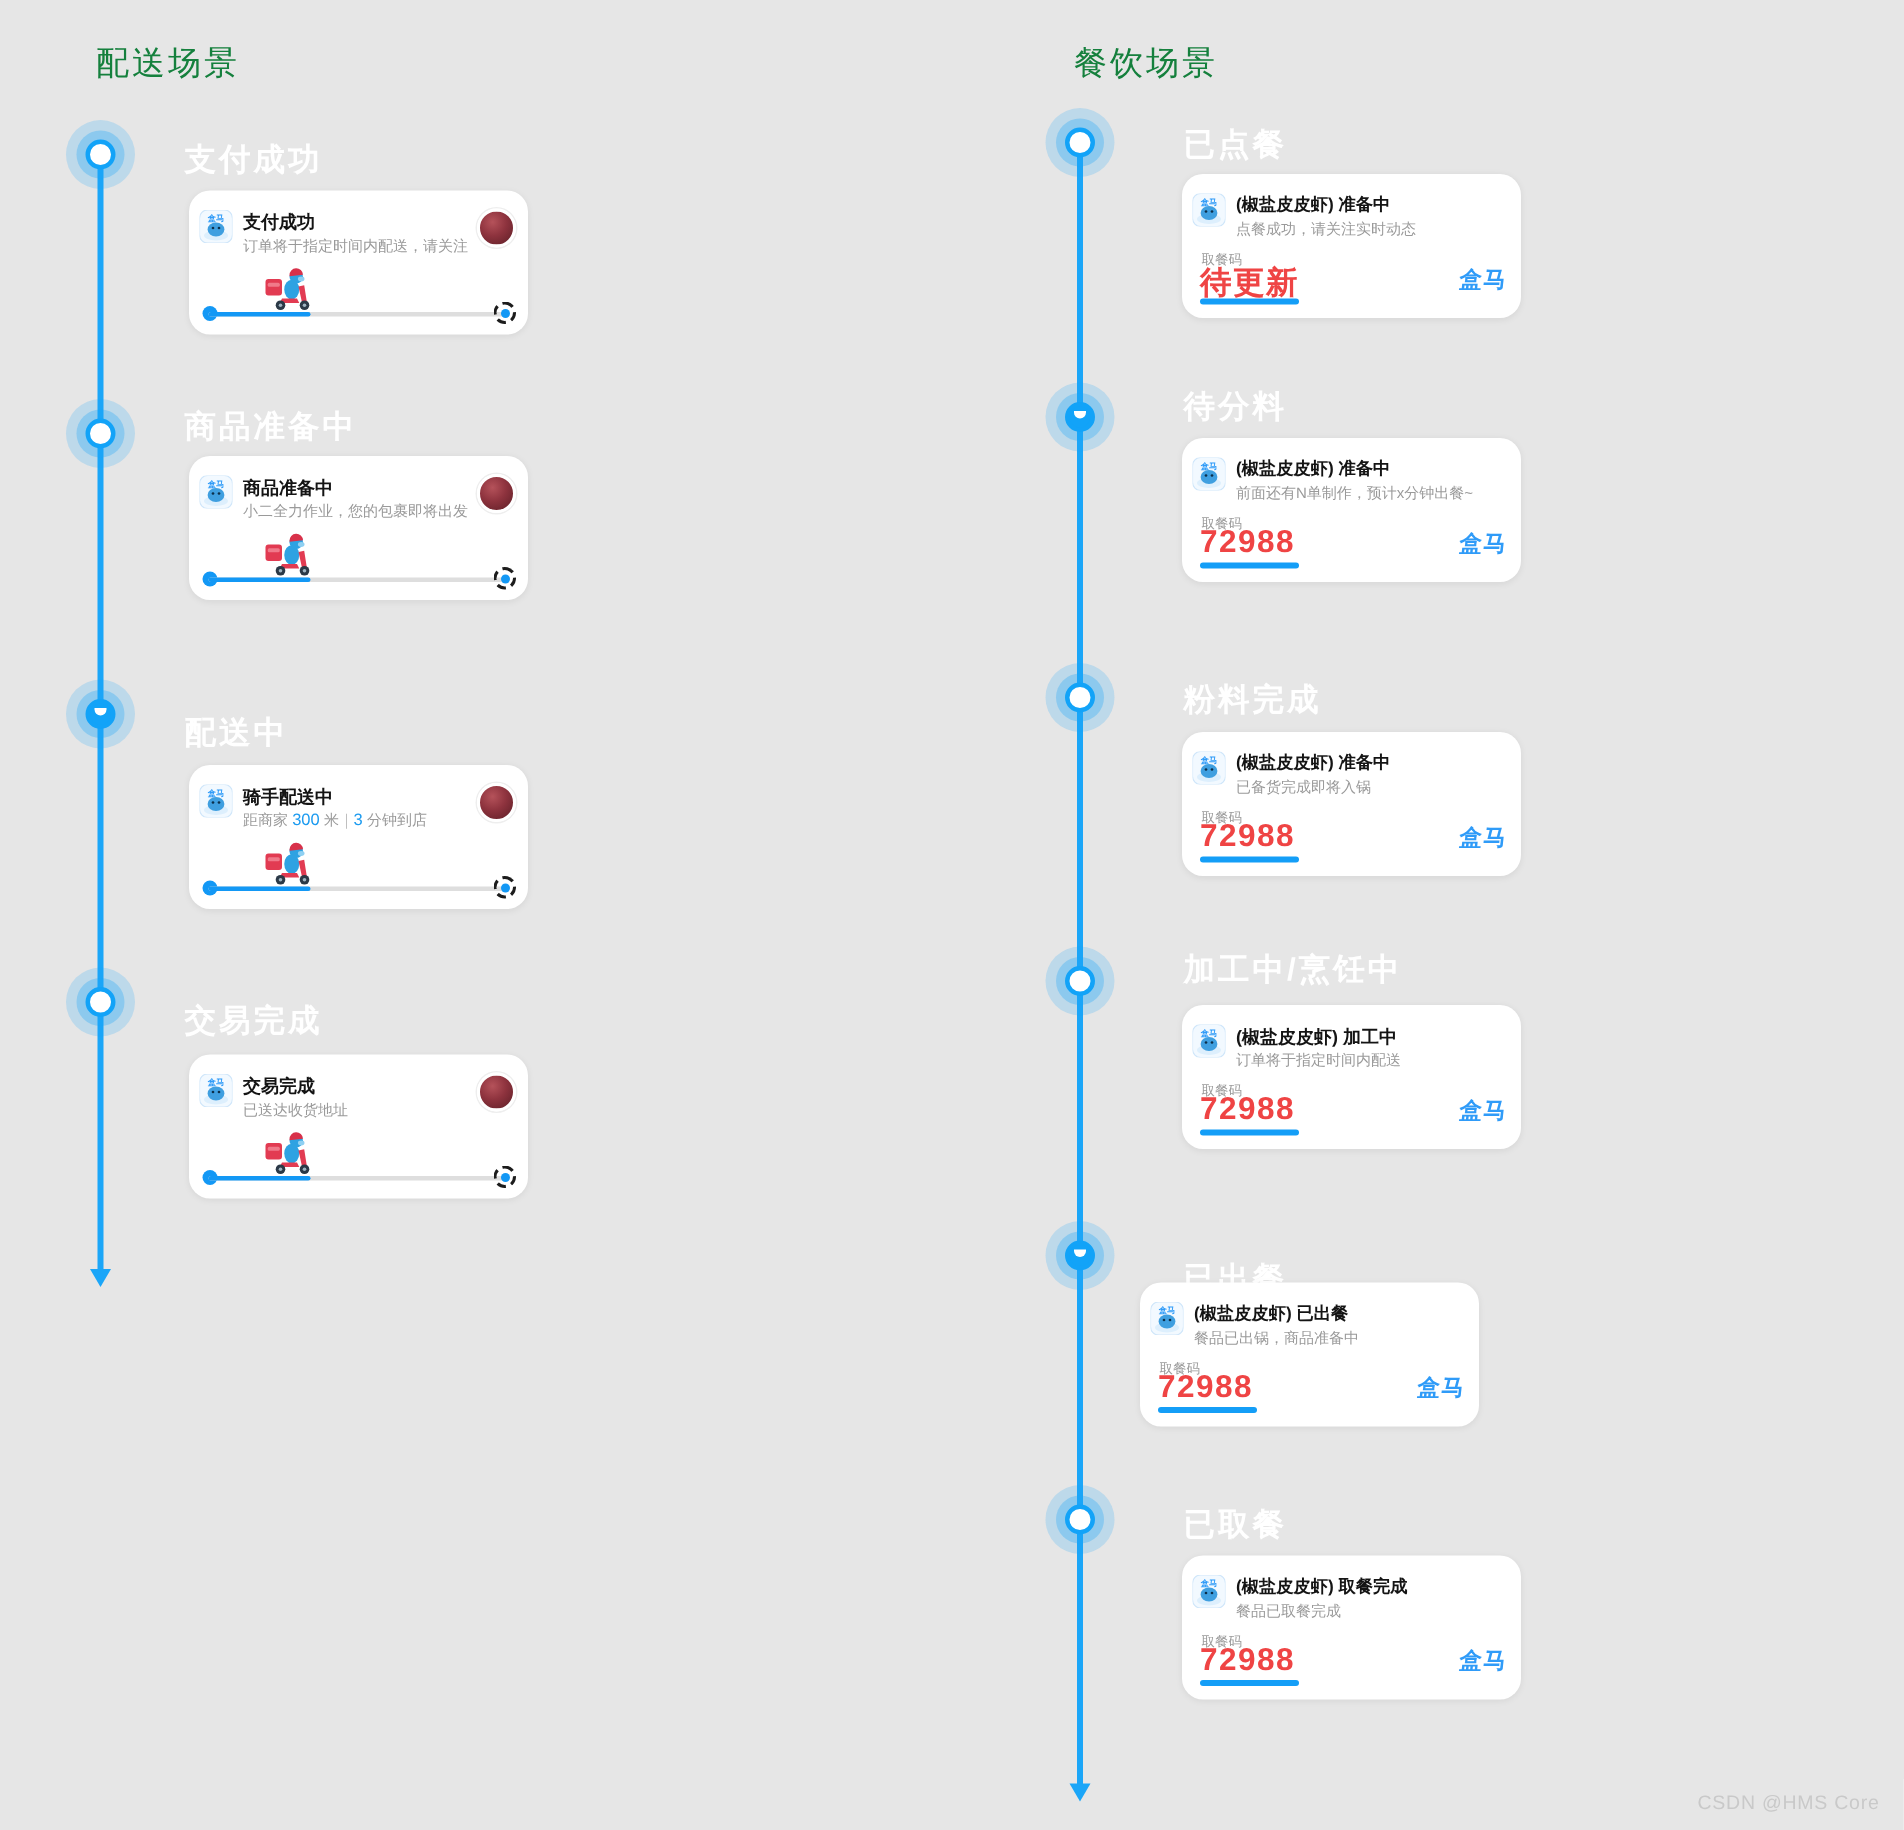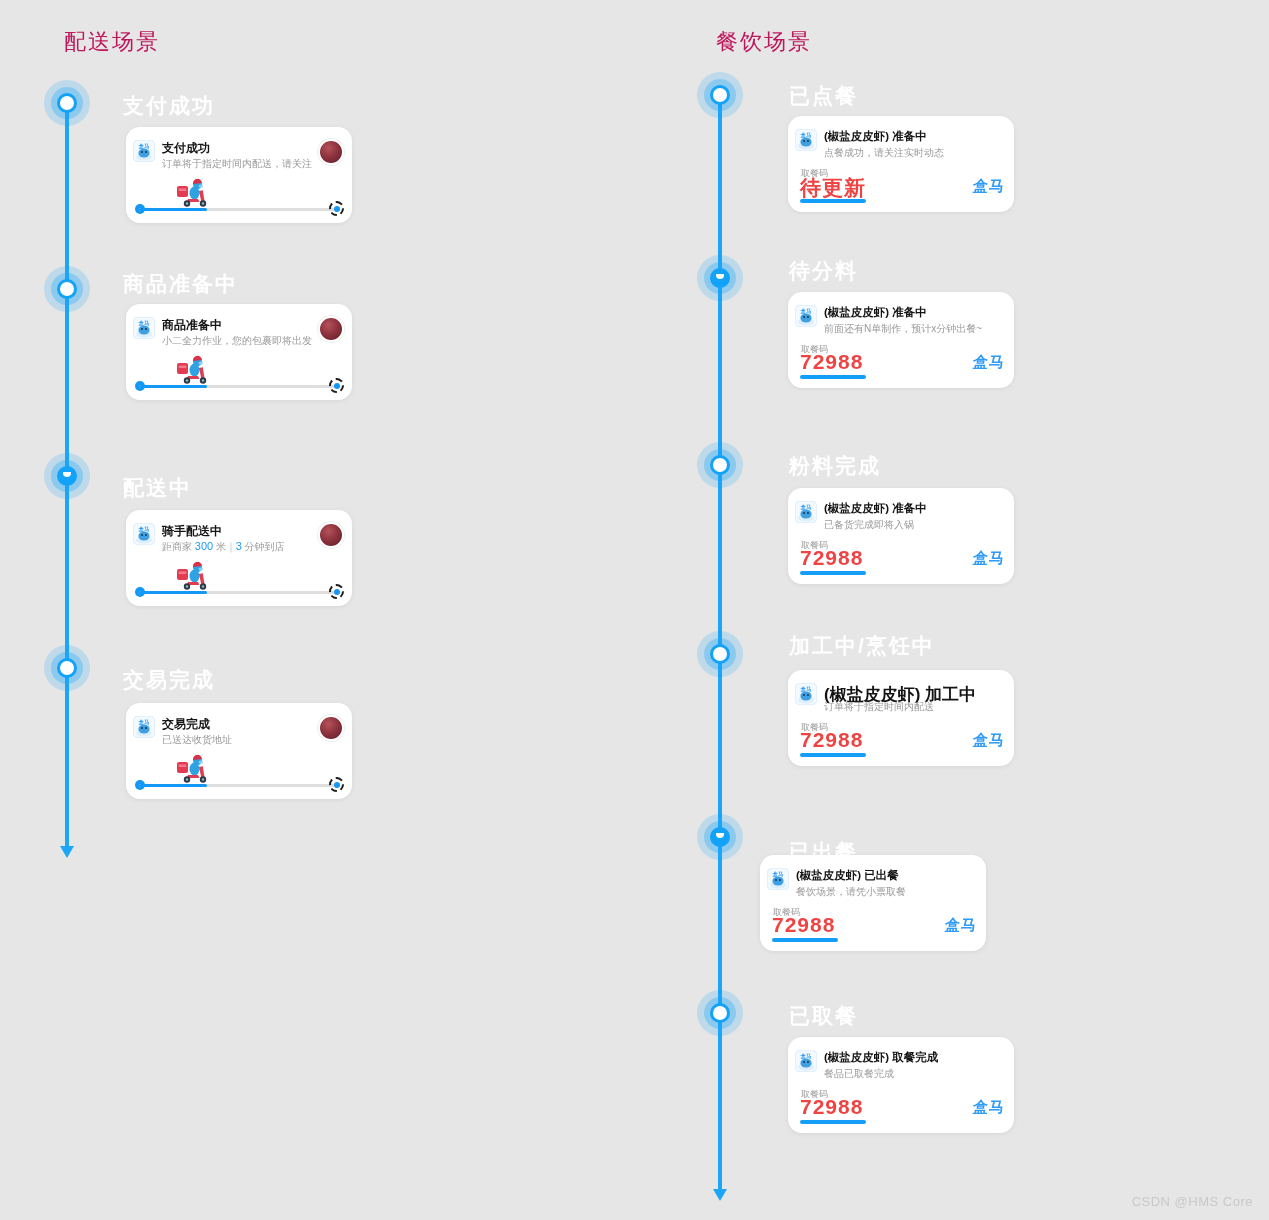--- a/index.html
+++ b/index.html
@@ -1,19 +1,19 @@
 <!DOCTYPE html>
 <html><head>
 <meta charset="utf-8">
 <style>
   * { box-sizing: border-box; margin: 0; padding: 0; }
   body { margin: 0; font-family: "Liberation Sans", "DejaVu Sans", sans-serif; }
   .canvas { position: relative; width: 1269px; height: 1220px; background: #e6e6e6; overflow: hidden; }
 
-  .col-header { position: absolute; font-size: 22px; color: #be185d; font-weight: 500; letter-spacing: 2px; }
+  .col-header { position: absolute; font-size: 22px; color: #15803d; font-weight: 500; letter-spacing: 2px; }
 
   .tl-line  { position: absolute; width: 4px; background: #1ba6f8; border-radius: 2px; }
   .tl-arrow { position: absolute; width: 0; height: 0;
               border-left: 7px solid transparent; border-right: 7px solid transparent;
               border-top: 12px solid #1ba6f8; }
 
   .node { position: absolute; width: 46px; height: 46px; }
   .node .halo1 { position: absolute; inset: 0;  border-radius: 50%; background: rgba(27,166,248,.20); }
   .node .halo2 { position: absolute; inset: 7px; border-radius: 50%; background: rgba(27,166,248,.30); }
   .node .core  { position: absolute; inset: 13px; border-radius: 50%; background: #fff;
@@ -315,39 +315,39 @@
 
   <div class="card" style="left:788px; top:670px;">
     <svg class="app-icon" viewBox="0 0 22 22">
       <rect width="22" height="22" rx="5.5" fill="#f2f9ff" stroke="#cfe6fa" stroke-width="0.8"></rect>
       <text x="11" y="7.5" font-size="5.5" font-weight="bold" fill="#2f9bf8" text-anchor="middle">盒马</text>
       <ellipse cx="11" cy="17" rx="8" ry="3.4" fill="#ddeffd"></ellipse>
       <ellipse cx="11" cy="13" rx="5.6" ry="4.6" fill="#3f9fe0"></ellipse>
       <circle cx="9" cy="12" r="0.9" fill="#0c2f4a"></circle>
         <circle cx="13" cy="12" r="0.9" fill="#0c2f4a"></circle>
     </svg>
-    <div class="card-title" style="font-size:17px;">(椒盐皮皮虾) 加工中</div>
+    <div class="card-title" style="font-size:12px;">(椒盐皮皮虾) 加工中</div>
     <div class="card-sub">订单将于指定时间内配送</div>
     <div class="pickup-label">取餐码</div>
     <div class="code">72988</div>
     <div class="code-underline"></div>
     <div class="brand-logo">盒马</div>
   </div>
 
   <div class="card" style="left:760px; top:855px;">
     <svg class="app-icon" viewBox="0 0 22 22">
       <rect width="22" height="22" rx="5.5" fill="#f2f9ff" stroke="#cfe6fa" stroke-width="0.8"></rect>
       <text x="11" y="7.5" font-size="5.5" font-weight="bold" fill="#2f9bf8" text-anchor="middle">盒马</text>
       <ellipse cx="11" cy="17" rx="8" ry="3.4" fill="#ddeffd"></ellipse>
       <ellipse cx="11" cy="13" rx="5.6" ry="4.6" fill="#3f9fe0"></ellipse>
       <circle cx="9" cy="12" r="0.9" fill="#0c2f4a"></circle>
         <circle cx="13" cy="12" r="0.9" fill="#0c2f4a"></circle>
     </svg>
     <div class="card-title" style="font-size:11.5px;">(椒盐皮皮虾) 已出餐</div>
-    <div class="card-sub">餐饮场景，请凭小票取餐</div>
+    <div class="card-sub">餐品已出锅，商品准备中</div>
     <div class="pickup-label">取餐码</div>
     <div class="code">72988</div>
     <div class="code-underline"></div>
     <div class="brand-logo">盒马</div>
   </div>
 
   <div class="card" style="left:788px; top:1037px;">
     <svg class="app-icon" viewBox="0 0 22 22">
       <rect width="22" height="22" rx="5.5" fill="#f2f9ff" stroke="#cfe6fa" stroke-width="0.8"></rect>
       <text x="11" y="7.5" font-size="5.5" font-weight="bold" fill="#2f9bf8" text-anchor="middle">盒马</text>

